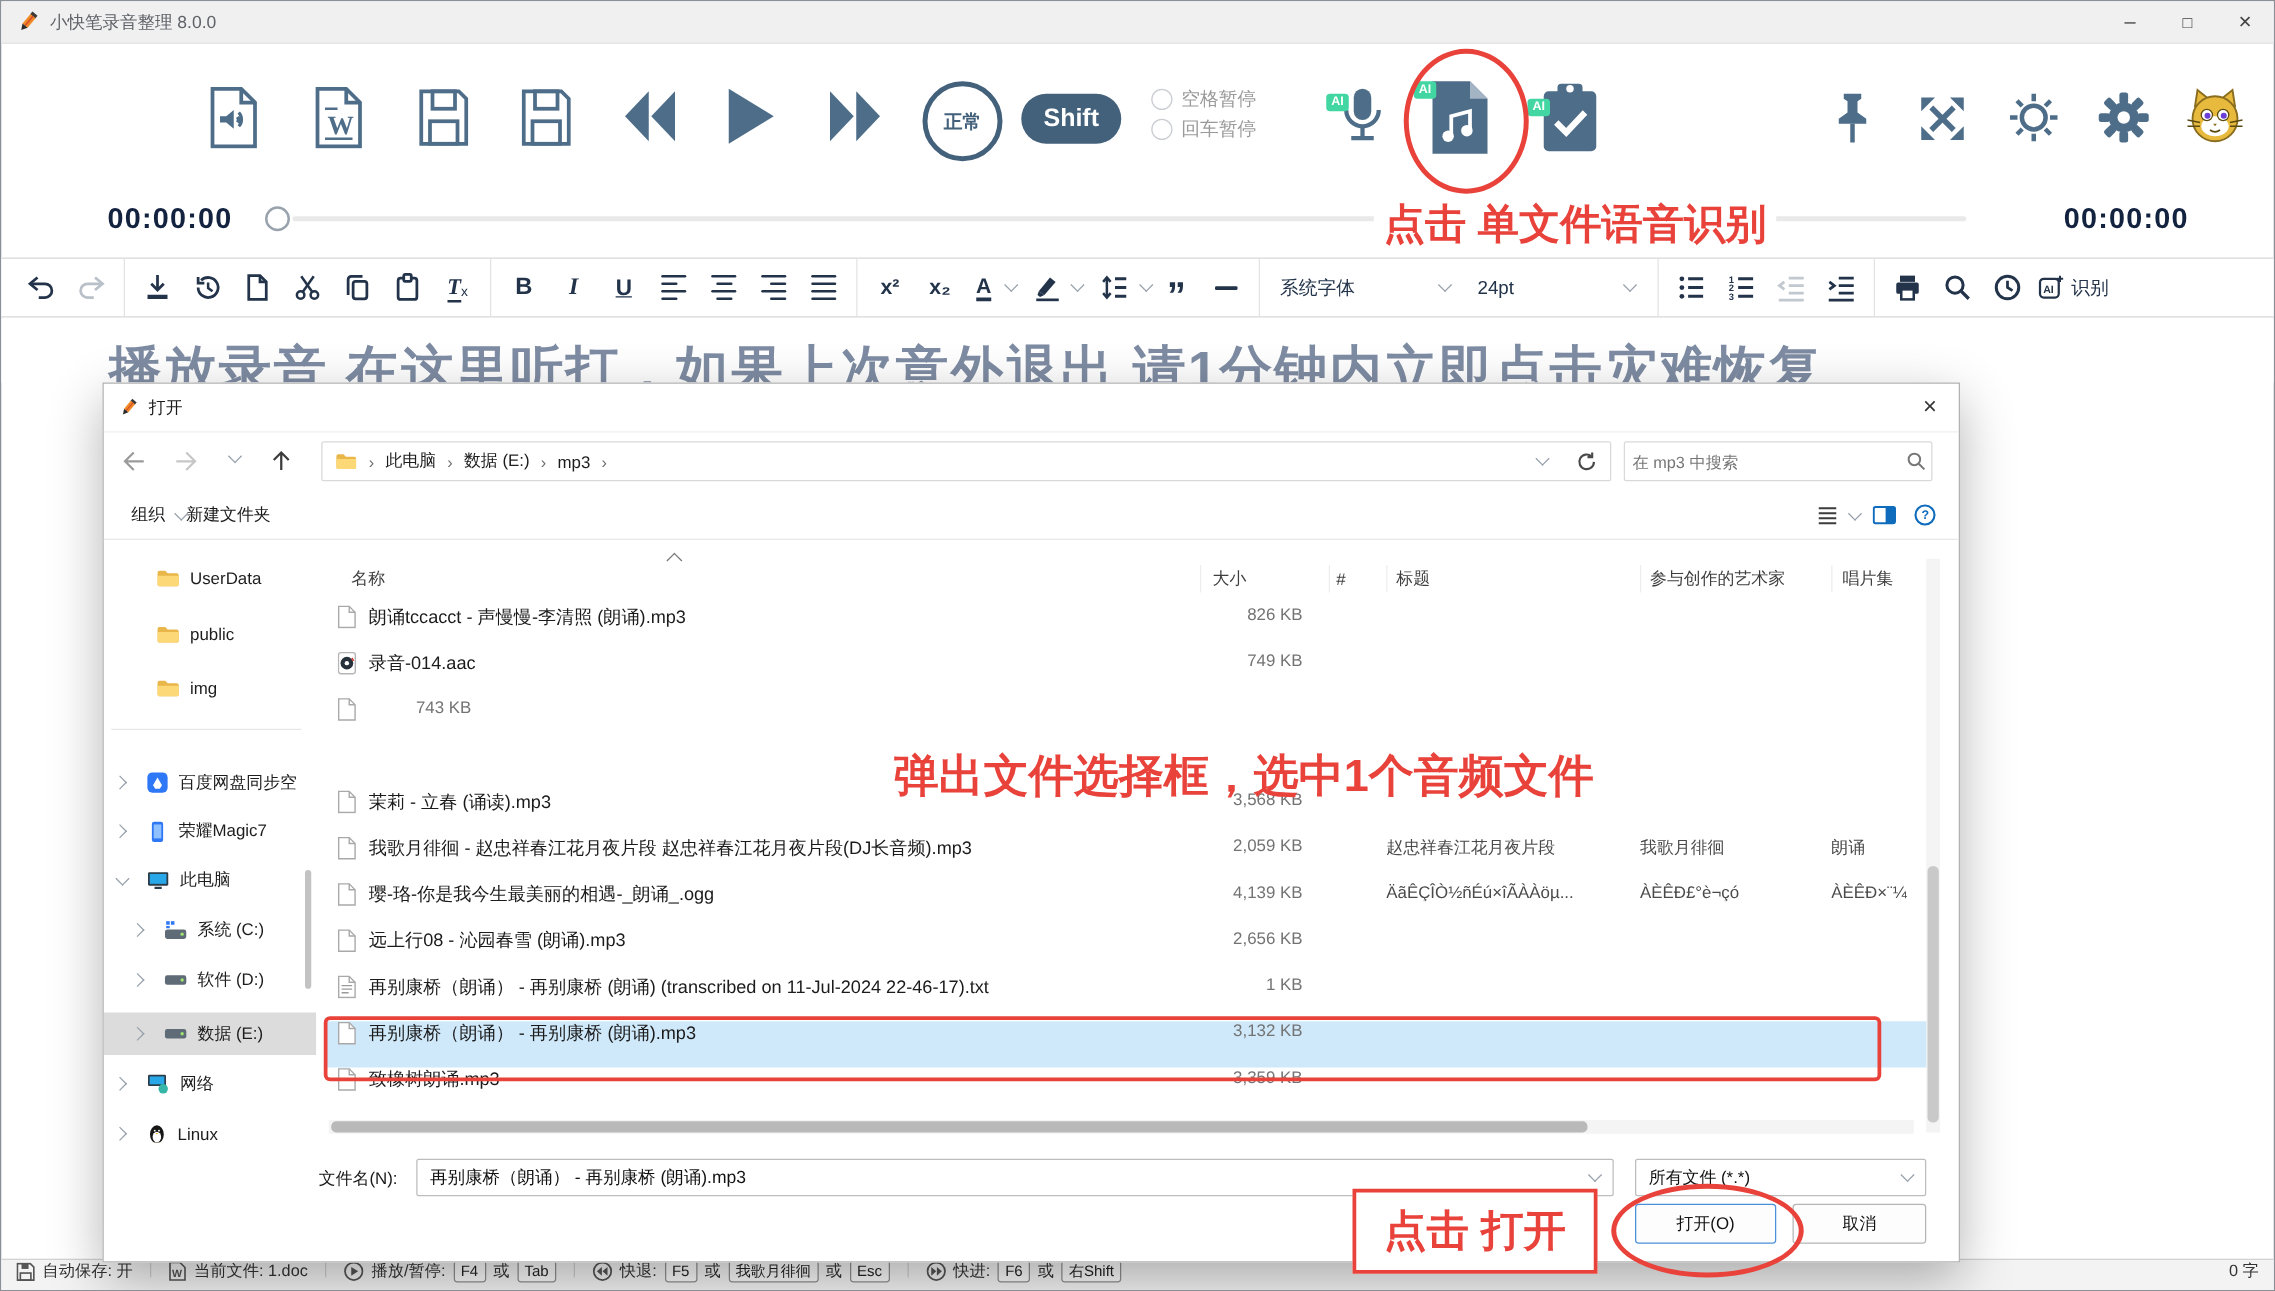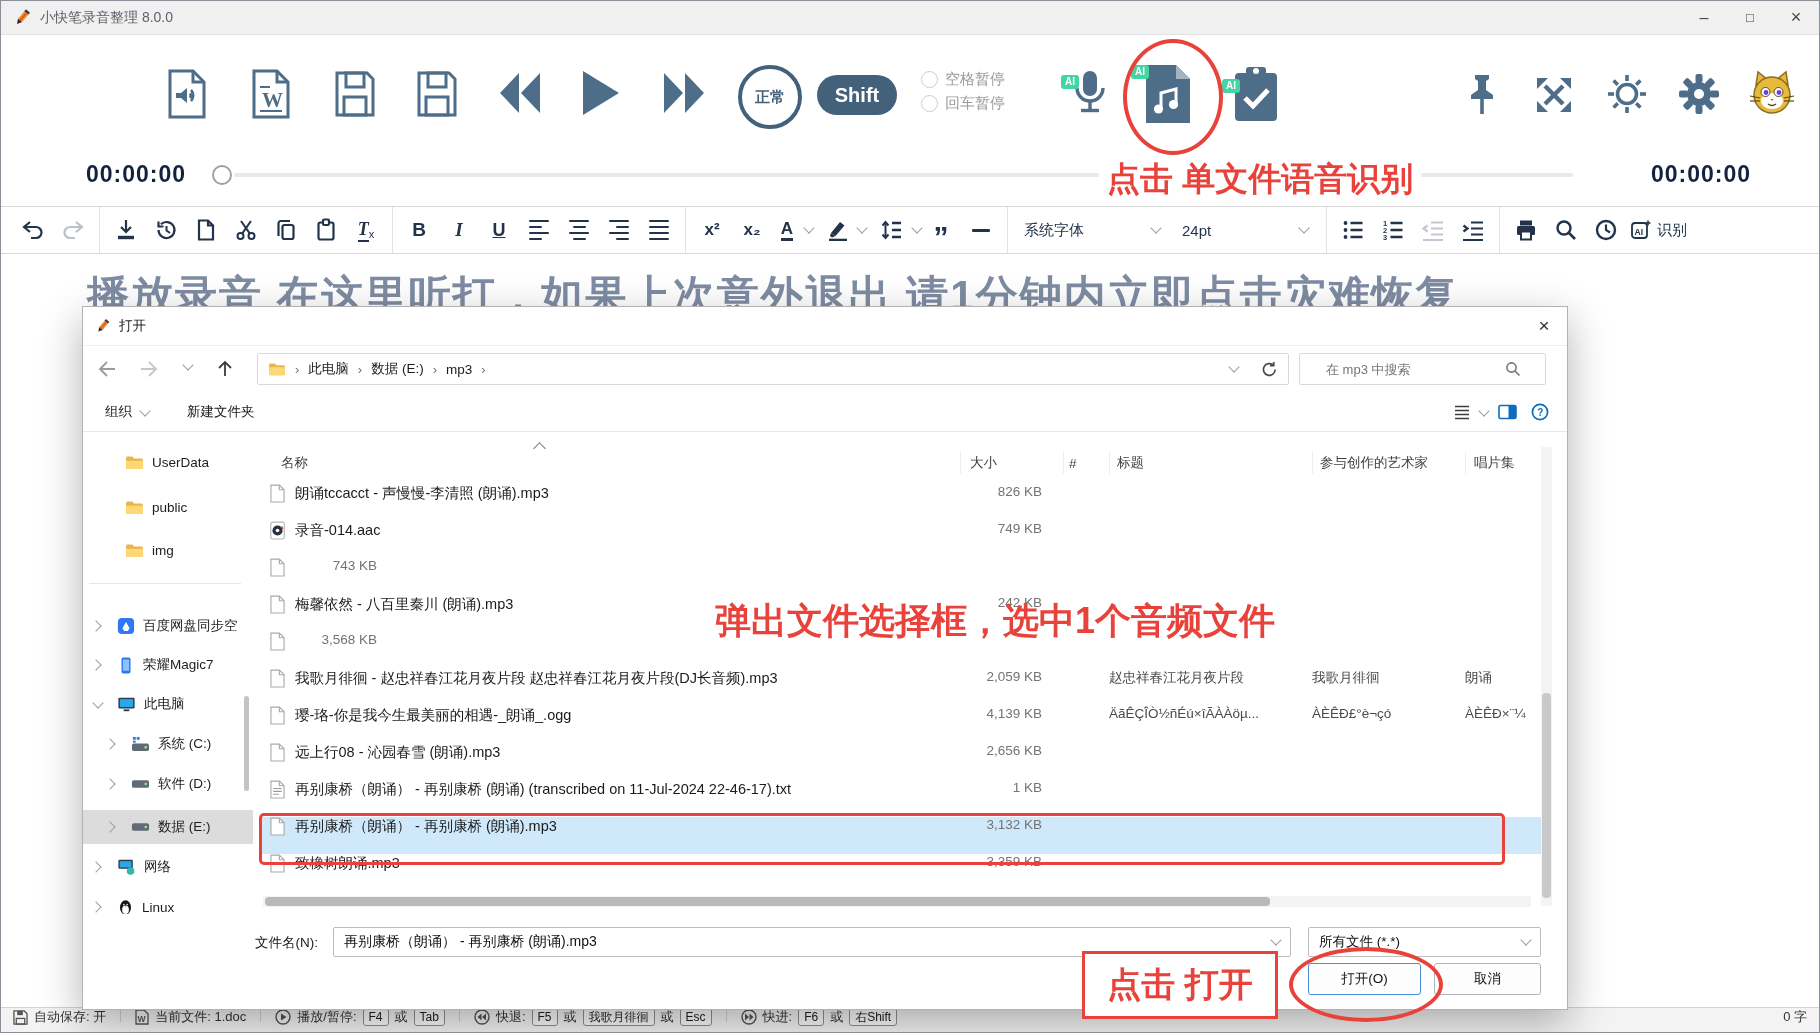--- a/index.html
+++ b/index.html
@@ -60,21 +60,21 @@
     border-bottom:1px solid #efefef}
   .dtitle .dt-text{font-size:13.5px;color:#191919;margin-left:8px}
   .dclose{position:absolute;right:0;top:0;width:46px;height:38px;display:flex;align-items:center;
     justify-content:center;font-size:19px;color:#333}
   .dnav{position:absolute;left:0;top:38px;right:0;height:48px}
   .crumbbox{position:absolute;left:174px;top:8px;width:1032px;height:32px;border:1px solid #d9d9d9;
     border-radius:2px;display:flex;align-items:center;padding:0 10px;box-sizing:border-box;gap:9px}
   .crumb{font-size:13.5px;color:#1d1d1d;white-space:nowrap}
   .csep{font-size:13px;color:#707070}
   .searchbox{position:absolute;left:1216px;top:8px;width:247px;height:32px;border:1px solid #d9d9d9;
-    border-radius:2px;display:flex;align-items:center;box-sizing:border-box;padding:0 24px}
+    border-radius:2px;display:flex;align-items:center;box-sizing:border-box;padding:0 4px}
   .searchbox input{border:none;outline:none;flex:1;font-size:13px;color:#333;
     font-family:"Liberation Sans","DejaVu Sans",sans-serif;background:transparent}
   .dcmd{position:absolute;left:0;top:86px;right:0;height:38px;border-bottom:1px solid #e8e8e8;
     display:flex;align-items:center}
   .dcmd .citem{font-size:13.5px;color:#191919;display:flex;align-items:center;gap:6px}
   
   .snav{position:absolute;left:0;top:124px;width:170px;bottom:95px;overflow:hidden}
   .srow{position:absolute;left:0;width:170px;height:34px;display:flex;align-items:center;gap:8px;
     font-size:13.5px;color:#1d1d1d;box-sizing:border-box}
   .srow .sch{width:26px;display:flex;justify-content:center;flex:none}
@@ -623,21 +623,21 @@
             </svg>
         </span>
       </div>
     </div>
 
     <div class="dcmd">
       <div class="citem" style="margin-left:22px">
         <span>组织</span>
           <span class="chev" style="margin-top:-2px"></span>
       </div>
-      <div class="citem" style="margin-left:38px">
+      <div class="citem" style="">
         <span>新建文件夹</span>
       </div>
       <div class="citem" style="margin-left:auto;margin-right:10px">
         <svg width="18" height="18" viewBox="0 0 18 18">
             <path d="M2 3.5 h14 M2 7.5 h14 M2 11.5 h14 M2 15.5 h14" stroke="#3c3c3c" stroke-width="1.6"></path>
           </svg>
         <span class="chev" style="margin-top:-2px"></span>
       </div>
       <div class="citem" style="margin-right:14px">
         <svg width="19" height="16" viewBox="0 0 19 16">
@@ -811,39 +811,27 @@
           <svg width="15" height="19">
             <use href="#icFile"></use>
           </svg>
         </span>
       <span class="fsize">743 KB</span>
       <span class="fnum"></span>
         <span class="ftitle"></span>
       <span class="fartist"></span>
         <span class="falbum"></span>
     </div>
-    <div class="frow" style="top:288px">
-      <span class="fic">
-          <svg width="15" height="19">
-            <use href="#icFile"></use>
-          </svg>
-        </span>
-      <span class="fname">梅馨依然 - 八百里秦川 (朗诵).mp3</span>
-      <span class="fsize">242 KB</span>
-      <span class="fnum"></span>
-        <span class="ftitle"></span>
-      <span class="fartist"></span>
-        <span class="falbum"></span>
-    </div>
     <div class="frow" style="top:325px">
       <span class="fic">
           <svg width="15" height="19">
             <use href="#icFile"></use>
           </svg>
         </span>
+      <span class="fname">茉莉 - 立春 (诵读).mp3</span>
       <span class="fsize">3,568 KB</span>
       <span class="fnum"></span>
         <span class="ftitle"></span>
       <span class="fartist"></span>
         <span class="falbum"></span>
     </div>
     <div class="frow" style="top:362px">
       <span class="fic">
           <svg width="15" height="19">
             <use href="#icFile"></use>

